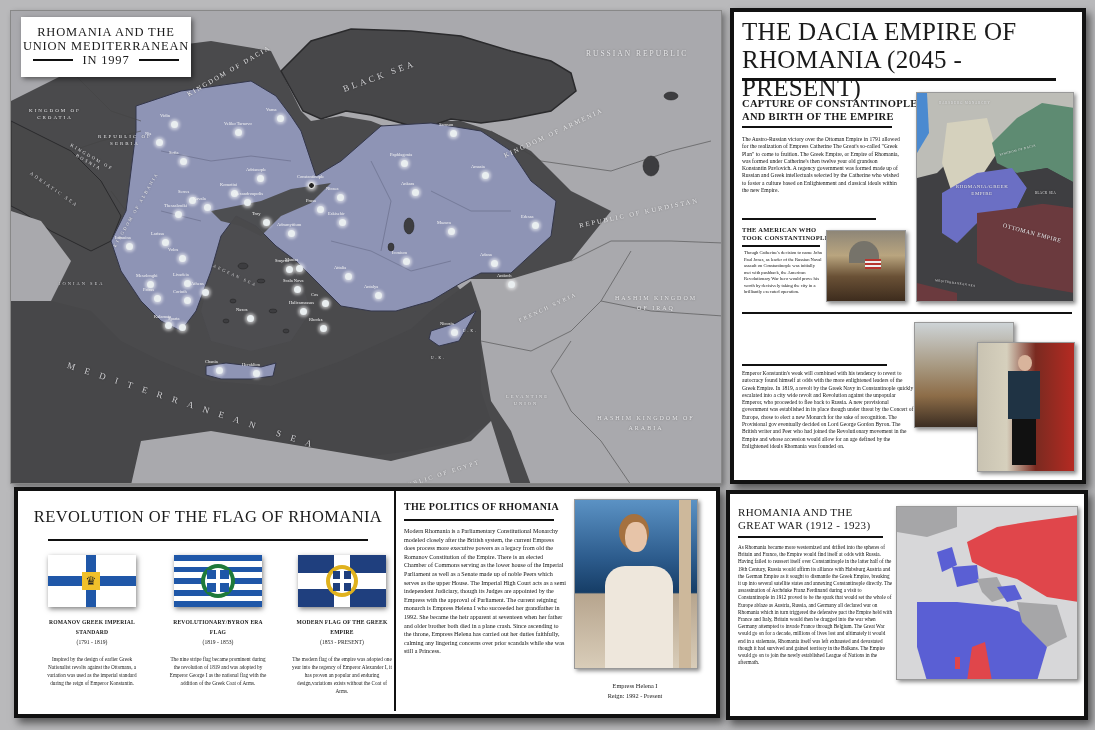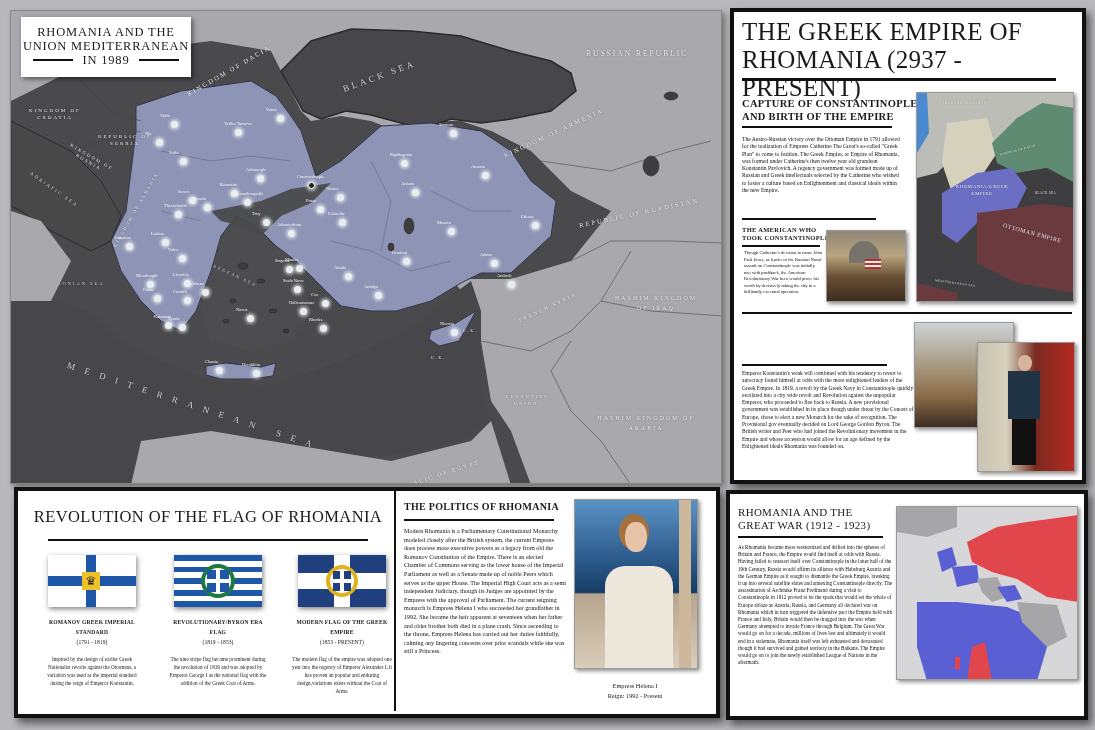--- a/index.html
+++ b/index.html
@@ -273,30 +273,30 @@
       <div class="city-name" style="left: 486px; top: 262px;">Antioch</div>
       <div class="city" style="left: 439.5px; top: 317.5px;"></div>
       <div class="city-name" style="left: 429px; top: 310px;">Nicosia</div>
     </div>
 
   <div id="map-title">
     <div>RHOMANIA AND THE</div>
     <div>UNION MEDITERRANEAN</div>
     <div class="yr-line">
       <i></i>
-      <span>IN 1989</span>
+      <span>IN 1997</span>
       <i></i>
     </div>
   </div>
 </div>
 
 <div id="panel-history" class="panel">
   <div id="history-title">
-    <div>THE GREEK EMPIRE OF</div>
-    <div>RHOMANIA (2937 - PRESENT)</div>
+    <div>THE DACIA EMPIRE OF</div>
+    <div>RHOMANIA (2045 - PRESENT)</div>
   </div>
   <div class="rule" style="left:8px;top:66px;width:314px;"></div>
 
   <div class="sec-head" style="left:8px;top:86px;">
     <div>CAPTURE OF CONSTANTINOPLE</div>
     <div>AND BIRTH OF THE EMPIRE</div>
   </div>
   <div class="rule" style="left:8px;top:114px;width:150px;height:2px;"></div>
   <div class="body-text" style="left:8px;top:124px;width:160px;">The Austro-Russian victory over the Ottoman Empire in 1791 allowed for the realization of Empress Catherine The Great's so-called "Greek Plan" to come to fruition. The Greek Empire, or Empire of Rhomania, was formed under Catherine's then twelve year old grandson Konstantin Pavlovich. A regency government was formed made up of Russian and Greek intellectuals selected by the Catherine who wished to foster a culture based on Enlightenment and classical ideals within the new Empire.</div>
 

